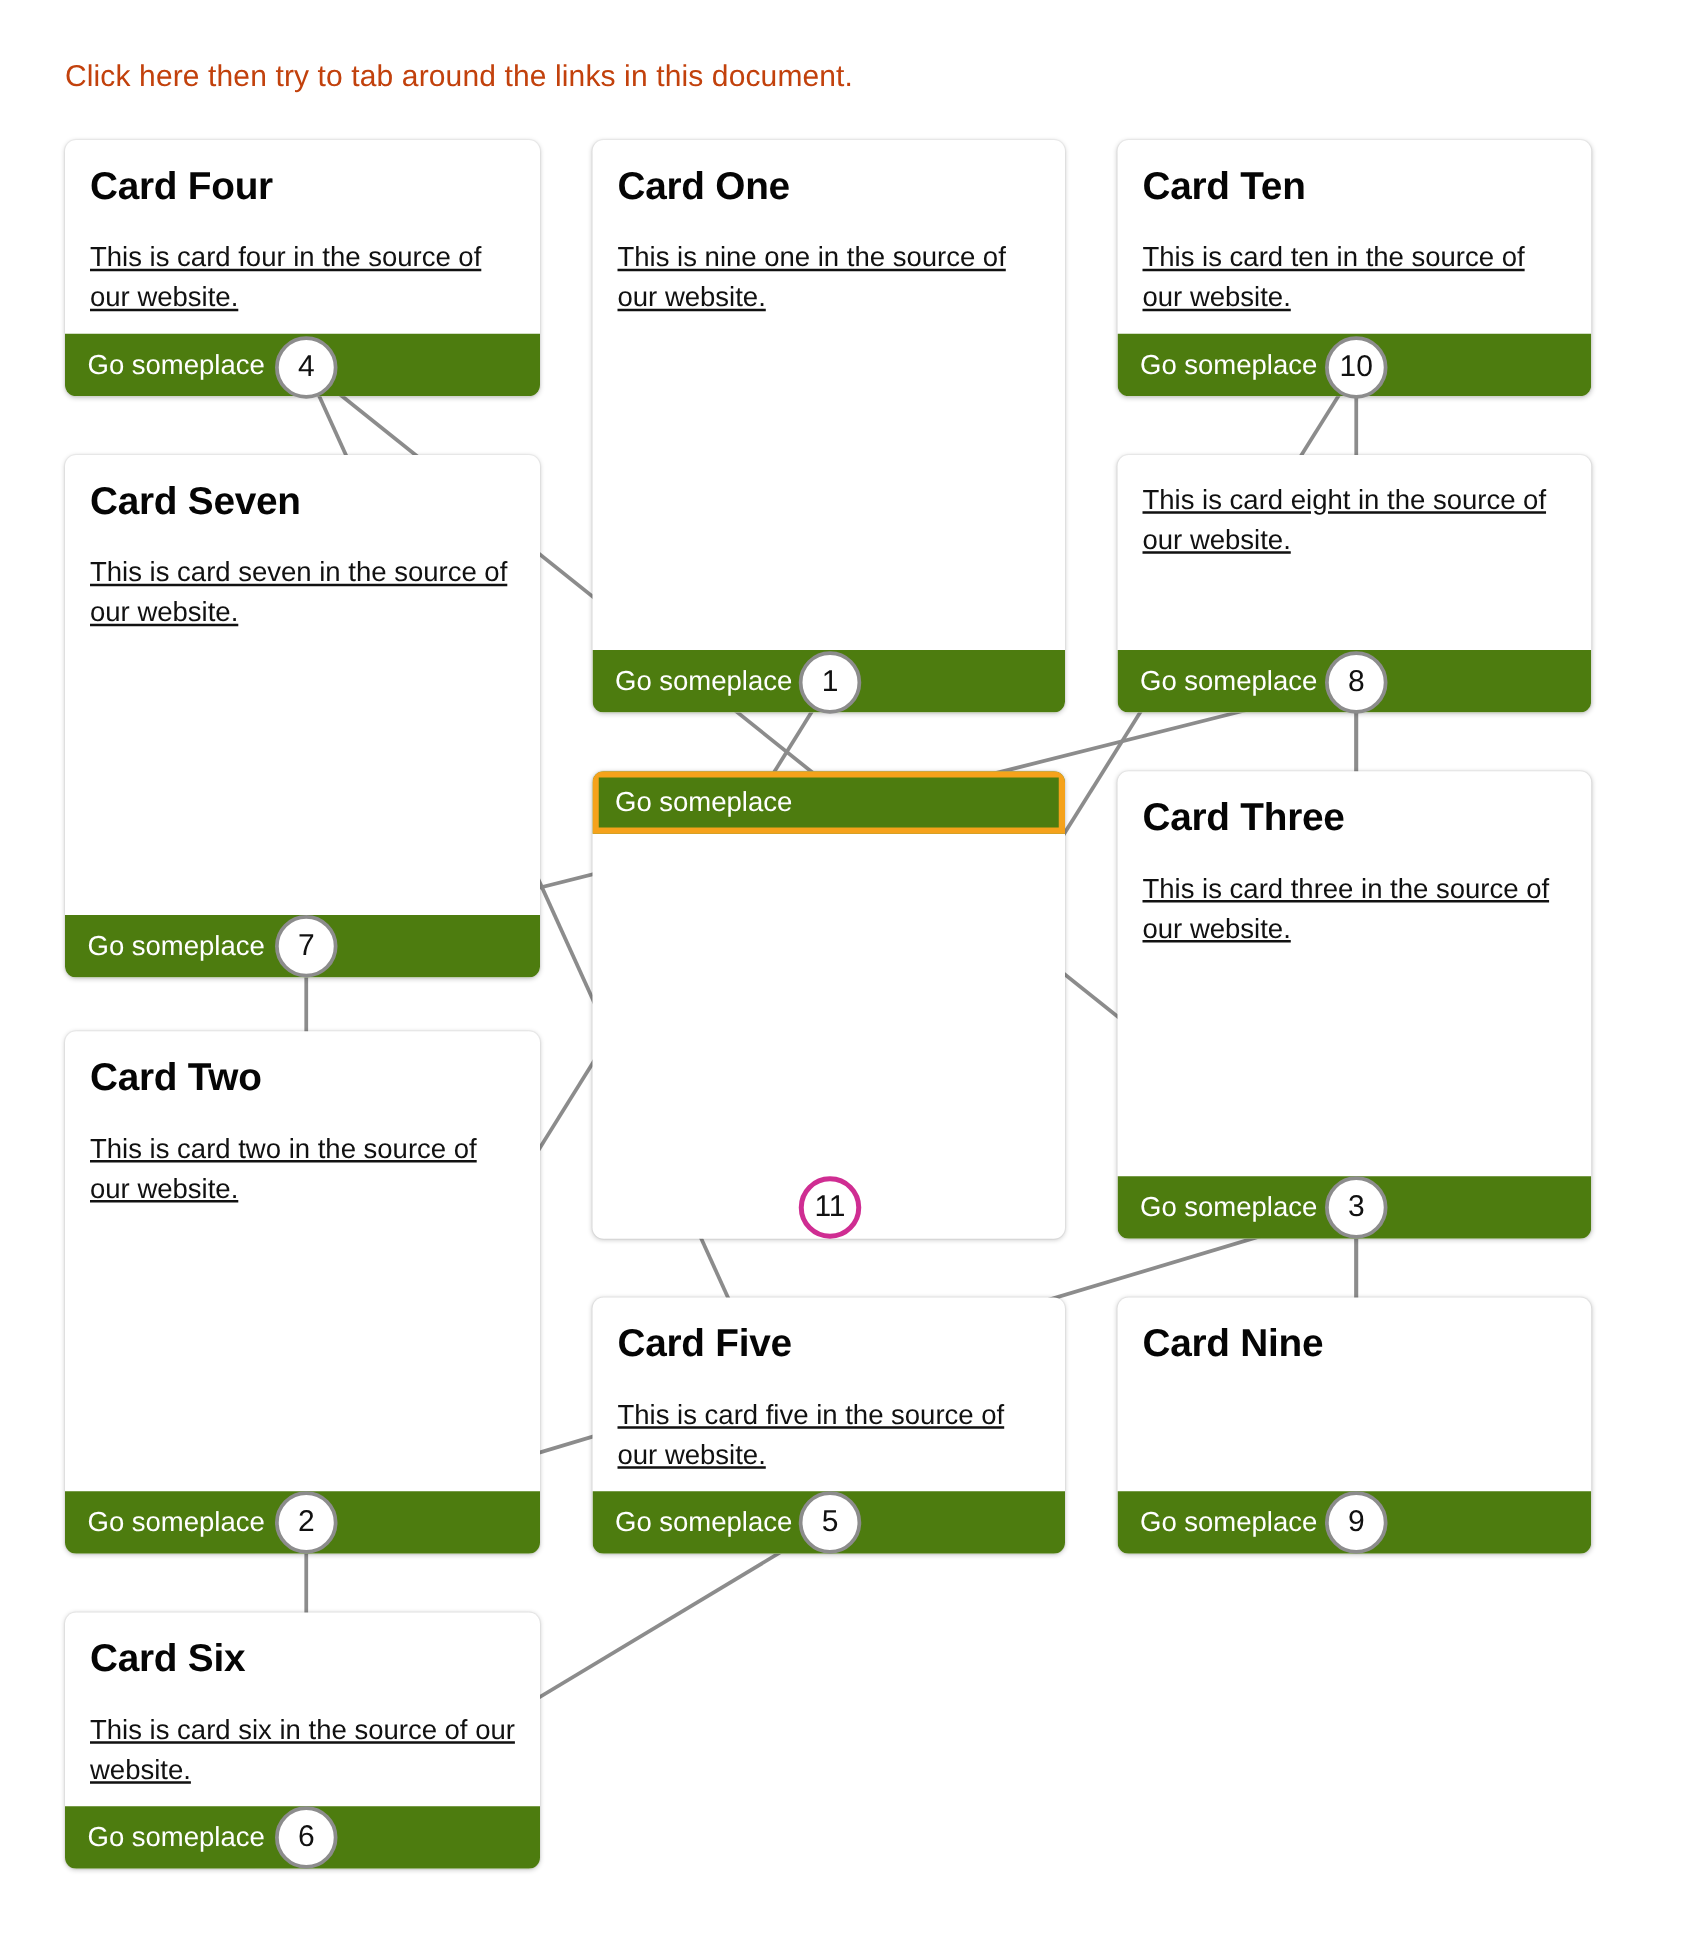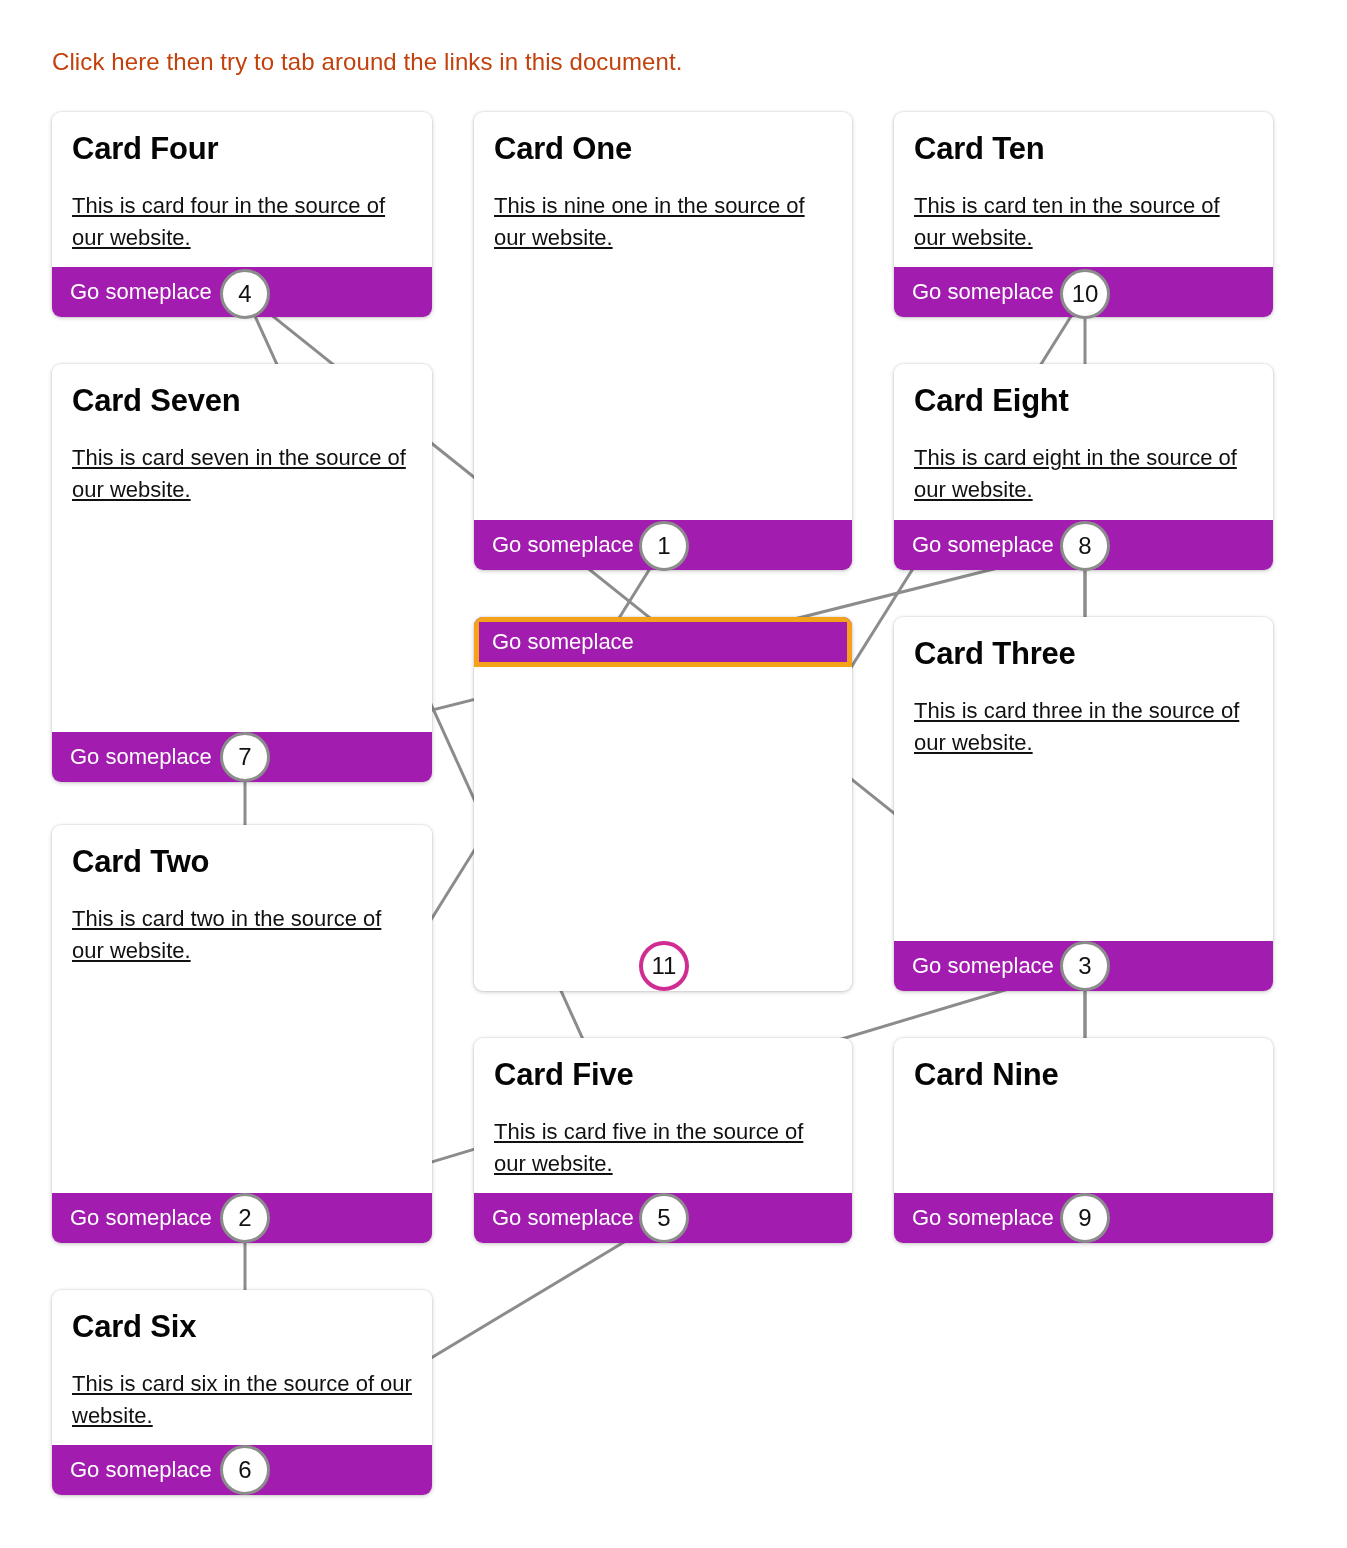--- a/index.html
+++ b/index.html
@@ -46,21 +46,21 @@
     letter-spacing:-.2px;
   }
   .card-text{
     font-size:22px;
     color:#111111;
     line-height:1.45;
     margin:0;
     text-decoration:underline;
   }
   .card-footer{
-    background:#a21caf;
+    background:#4d7c0f;
     height:50px;
     display:flex;
     align-items:center;
     flex:0 0 auto;
   }
   .card-link{
     color:#ffffff;
     font-size:22px;
     text-decoration:none;
     padding-left:18px;
@@ -146,21 +146,20 @@
       <div class="card-body">
         <h2 class="card-title">Card Seven</h2>
         <p class="card-text">This is card seven in the source of our website.</p>
       </div>
       <div class="card-footer">
         <a class="card-link" href="#">Go someplace</a>
       </div>
     </div>
     <div class="card" style="left: 894px; top: 364px; width: 379px; height: 206px;">
       <div class="card-body">
-        <h2 class="card-title">Card Eight</h2>
         <p class="card-text">This is card eight in the source of our website.</p>
       </div>
       <div class="card-footer">
         <a class="card-link" href="#">Go someplace</a>
       </div>
     </div>
     <div class="card" style="left: 474px; top: 617px; width: 378px; height: 374px;">
       <div class="card-footer focused">
         <a class="card-link" href="#">Go someplace</a>
       </div>

